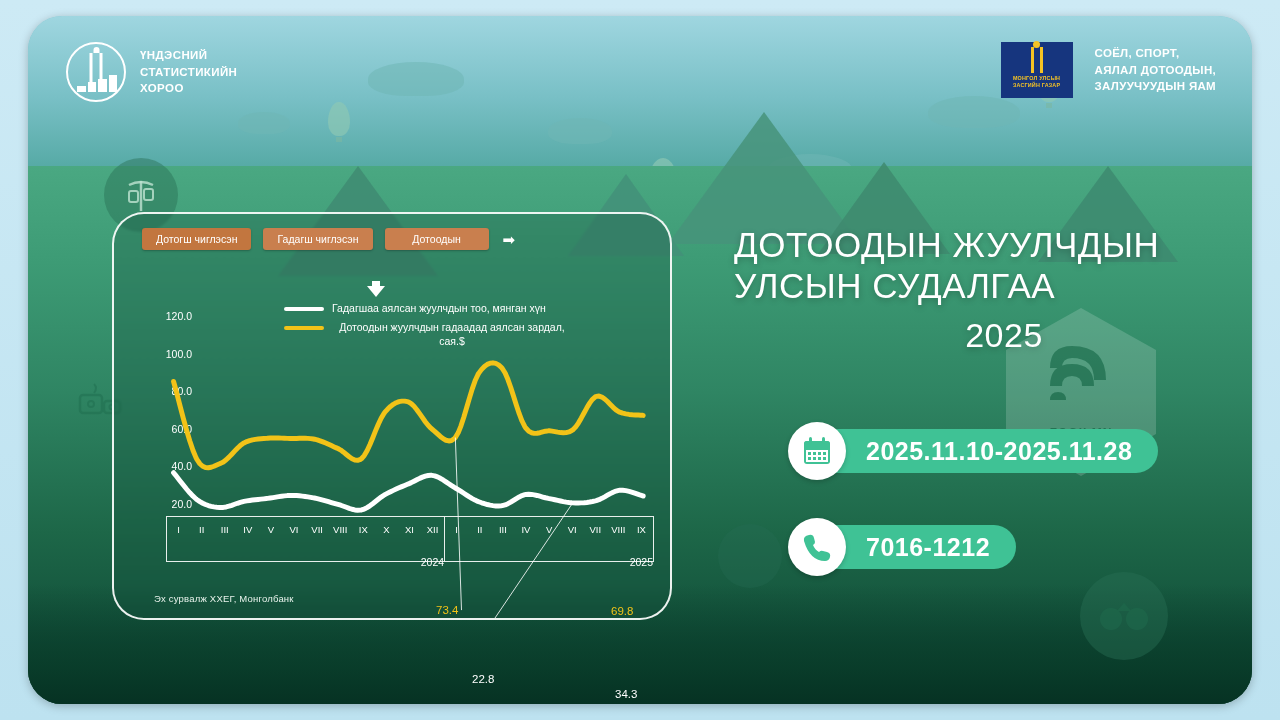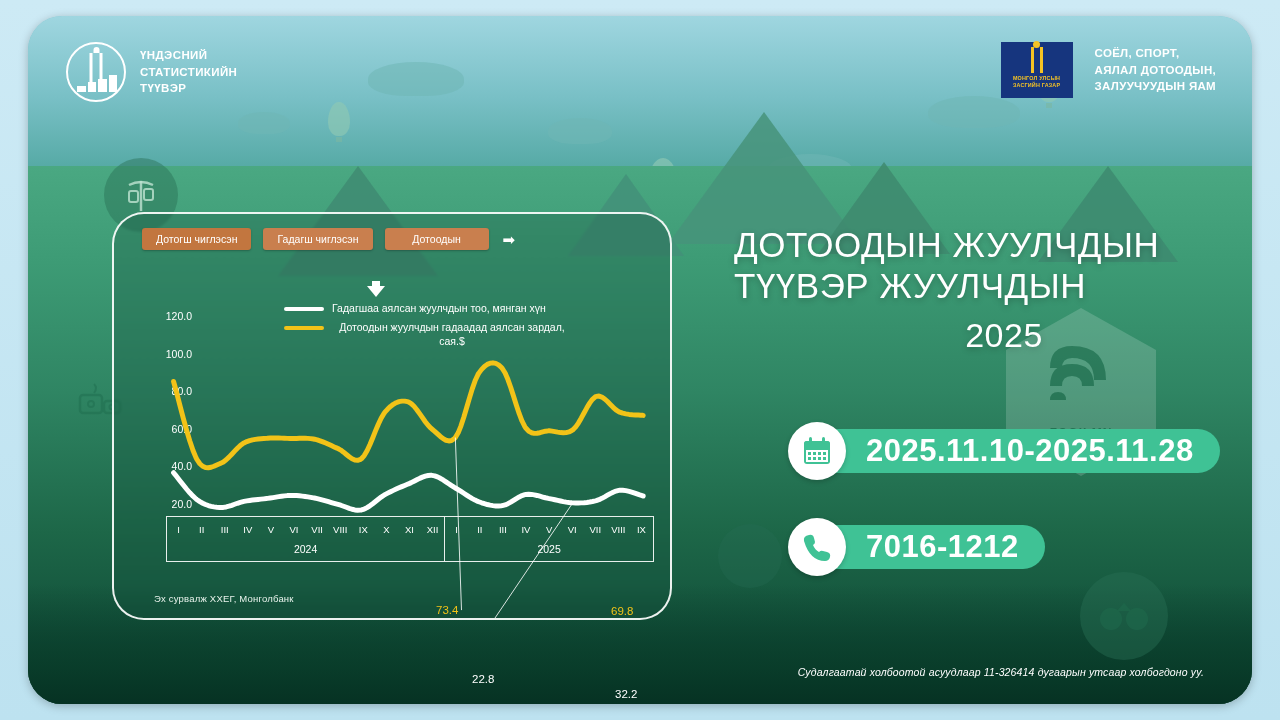--- a/index.html
+++ b/index.html
@@ -155,21 +155,21 @@
     position: absolute; left: 52px; bottom: 56px; width: 488px; height: 46px;
     border: 1px solid rgba(255,255,255,.9);
     display: flex;
   }
   .axis-year { position: relative; height: 100%; }
   .axis-year + .axis-year { border-left: 1px solid rgba(255,255,255,.9); }
   .axis-months { display: flex; height: 24px; align-items: center; }
   .axis-months span {
     flex: 1; text-align: center; color: #fff; font-size: 9.5px;
   }
-  .axis-yr { text-align: center; color: #fff; font-size: 10.5px; margin-top: 2px; }
+  .axis-yr { text-align: right; color: #fff; font-size: 10.5px; margin-top: 15px; }
 
   .src {
     position: absolute; left: 40px; bottom: 14px;
     color: #e8f3ec; font-size: 9.5px; letter-spacing: .2px;
   }
 
   .dlabel { position: absolute; font-size: 11.5px; }
   .dlabel.yellow { color: #f2c318; }
   .dlabel.white { color: #ffffff; }
 
@@ -197,21 +197,21 @@
     position: absolute; display: flex; align-items: center;
   }
   .pill .circ {
     width: 58px; height: 58px; border-radius: 50%; background: #fff;
     display: flex; align-items: center; justify-content: center; z-index: 2; flex: none;
     box-shadow: 0 2px 5px rgba(0,0,0,.2);
   }
   .pill .bar {
     margin-left: -18px; height: 44px; background: #3fc295;
     border-radius: 0 22px 22px 0; display: flex; align-items: center;
-    padding: 0 26px 0 38px; color: #fff; font-size: 31px; font-weight: bold;
+    padding: 0 26px 0 38px; color: #fff; font-size: 25px; font-weight: bold;
     letter-spacing: .5px; white-space: nowrap;
   }
 
   #footnote {
     position: absolute; right: 48px; bottom: 26px;
     color: #ffffff; font-size: 10.5px; font-style: italic; letter-spacing: .15px;
   }
 
   .circle-ico {
     position: absolute; border-radius: 50%; background: rgba(40,110,85,.45);
@@ -281,21 +281,21 @@
         <div class="bars">
             <i></i>
             <i></i>
             <i></i>
             <i></i>
           </div>
       </div>
       <div class="txt">
         <div>ҮНДЭСНИЙ</div>
         <div>СТАТИСТИКИЙН</div>
-        <div>ТҮҮВЭР</div>
+        <div>ХОРОО</div>
       </div>
     </div>
 
     <div class="logo-right">
       <div class="gov-badge">
         <div class="soy2"></div>
         <div class="gb-txt">
           <div>МОНГОЛ УЛСЫН</div>
           <div>ЗАСГИЙН ГАЗАР</div>
         </div>
@@ -343,21 +343,21 @@
         <polyline id="line-white" fill="none" stroke="#ffffff" stroke-width="5" stroke-linecap="round" stroke-linejoin="round" points="60.00,261.28 61.74,263.41 64.04,266.36 66.77,269.89 69.82,273.76 73.05,277.72 76.36,281.54 79.61,284.98 82.69,287.79 83.65,288.54 86.49,290.48 89.33,292.09 92.16,293.39 95.00,294.43 97.84,295.22 100.68,295.79 103.52,296.18 106.35,296.39 107.30,296.44 110.14,296.33 112.98,295.85 115.81,295.11 118.65,294.18 121.49,293.16 124.33,292.14 127.17,291.20 130.00,290.43 130.95,290.23 133.79,289.72 136.63,289.29 139.46,288.91 142.30,288.58 145.14,288.27 147.98,287.98 150.82,287.67 153.65,287.34 154.60,287.22 157.44,286.83 160.28,286.38 163.11,285.91 165.95,285.44 168.79,285.01 171.63,284.65 174.47,284.38 177.30,284.23 178.25,284.22 181.09,284.25 183.93,284.37 186.76,284.59 189.60,284.89 192.44,285.25 195.28,285.68 198.12,286.15 200.95,286.67 201.90,286.85 204.74,287.45 207.58,288.14 210.41,288.90 213.25,289.72 216.09,290.56 218.93,291.40 221.77,292.22 224.60,293.00 225.55,293.24 228.39,294.09 231.23,295.11 234.06,296.20 236.90,297.26 239.74,298.18 242.58,298.85 245.42,299.17 248.25,299.04 249.20,298.88 252.04,297.98 254.88,296.54 257.71,294.70 260.55,292.58 263.39,290.32 266.23,288.05 269.07,285.90 271.90,284.01 272.85,283.46 275.69,281.93 278.53,280.48 281.36,279.11 284.20,277.80 287.04,276.54 289.88,275.32 292.72,274.13 295.55,272.95 296.50,272.56 299.34,271.28 302.18,269.86 305.01,268.39 307.85,266.98 310.69,265.72 313.53,264.71 316.37,264.06 319.20,263.86 320.15,263.91 322.99,264.44 325.83,265.47 328.66,266.89 331.50,268.59 334.34,270.47 337.18,272.43 340.02,274.36 342.85,276.15 343.80,276.70 346.64,278.38 349.48,280.17 352.31,282.03 355.15,283.90 357.99,285.71 360.83,287.40 363.67,288.93 366.50,290.23 367.45,290.61 370.29,291.64 373.13,292.58 375.96,293.40 378.80,294.06 381.64,294.55 384.48,294.84 387.32,294.89 390.15,294.69 391.10,294.56 393.94,293.81 396.78,292.57 399.61,290.98 402.45,289.21 405.29,287.41 408.13,285.75 410.97,284.37 413.80,283.45 414.75,283.28 417.59,283.05 420.43,283.20 423.26,283.62 426.10,284.25 428.94,285.00 431.78,285.81 434.62,286.57 437.45,287.23 438.40,287.41 441.24,287.96 444.08,288.58 446.91,289.23 449.75,289.87 452.59,290.47 455.43,291.00 458.27,291.41 461.10,291.68 462.05,291.74 464.89,291.82 467.73,291.83 470.56,291.75 473.40,291.58 476.24,291.29 479.08,290.90 481.92,290.38 484.75,289.73 485.70,289.48 488.54,288.50 491.38,287.17 494.21,285.62 497.05,283.98 499.89,282.38 502.73,280.95 505.57,279.80 508.40,279.08 509.35,278.95 512.34,278.93 515.54,279.34 518.84,280.09 522.12,281.04 525.24,282.08 528.09,283.11 530.55,284.00 532.49,284.64 533.00,284.78"></polyline>
         <g id="leaders" stroke="#ffffff" stroke-width="1" opacity=".85">
             <line x1="350" y1="400" x2="343.8" y2="225.748"></line>
             <line x1="342" y1="470" x2="462.05" y2="291.736"></line>
           </g>
       </svg>
 
       <div class="dlabel yellow" style="left:322px; top:390px;">73.4</div>
       <div class="dlabel white" style="left:318px; top:459px;margin-left:40px;">22.8</div>
       <div class="dlabel yellow" style="left:497px; top:391px;">69.8</div>
-      <div class="dlabel white" style="left:501px; top:474px;">32.2</div>
+      <div class="dlabel white" style="left:501px; top:474px;">34.3</div>
 
       <div class="axis-box">
         <div class="axis-year" style="flex:12;">
           <div class="axis-months">
             <span>I</span>
             <span>II</span>
             <span>III</span>
             <span>IV</span>
             <span>V</span>
             <span>VI</span>
@@ -384,21 +384,21 @@
           </div>
           <div class="axis-yr">2025</div>
         </div>
       </div>
 
       <div class="src">Эх сурвалж ХХЕГ, Монголбанк</div>
     </div>
 
     <div id="headline">
       <span>ДОТООДЫН ЖУУЛЧДЫН</span><br>
-      <span>ТҮҮВЭР ЖУУЛЧДЫН</span>
+      <span>УЛСЫН СУДАЛГАА</span>
       <span class="yr">2025</span>
     </div>
 
     <div class="watermark">
       <div class="wm-hex">
         <svg width="78" height="64" viewBox="0 0 78 64" aria-hidden="true">
           <path d="M8 56 q0 -8 8 -8 q8 0 8 8 z" fill="#1e5a41"></path>
           <path d="M8 42 q0 -22 22 -22 q22 0 22 22 h-12 q0 -10 -10 -10 q-10 0 -10 10 z" fill="#1e5a41"></path>
           <path d="M8 24 q0 -22 22 -22 q34 0 34 34 h-12 q0 -22 -22 -22 q-10 0 -10 10 z" fill="#1e5a41"></path>
         </svg>
@@ -431,16 +431,15 @@
 
     <div class="pill" style="left:760px; top:502px;">
       <span class="circ">
         <svg width="30" height="30" viewBox="0 0 30 30" aria-hidden="true">
           <path d="M7 3 q4 -1 5 3 l1 4 q0 2 -2 3 q2 5 6 7 q2 -2 4 -1 l4 1 q4 1 3 5 q-1 4 -5 4 Q8 29 2 9 Q1 4 7 3 z" fill="#3fc295"></path>
         </svg>
       </span>
       <span class="bar">7016-1212</span>
     </div>
 
-    <div id="footnote">Судалгаатай холбоотой асуудлаар 11-326414 дугаарын утсаар холбогдоно уу.</div>
 
   </div>
 </div>
 
 </body></html>

